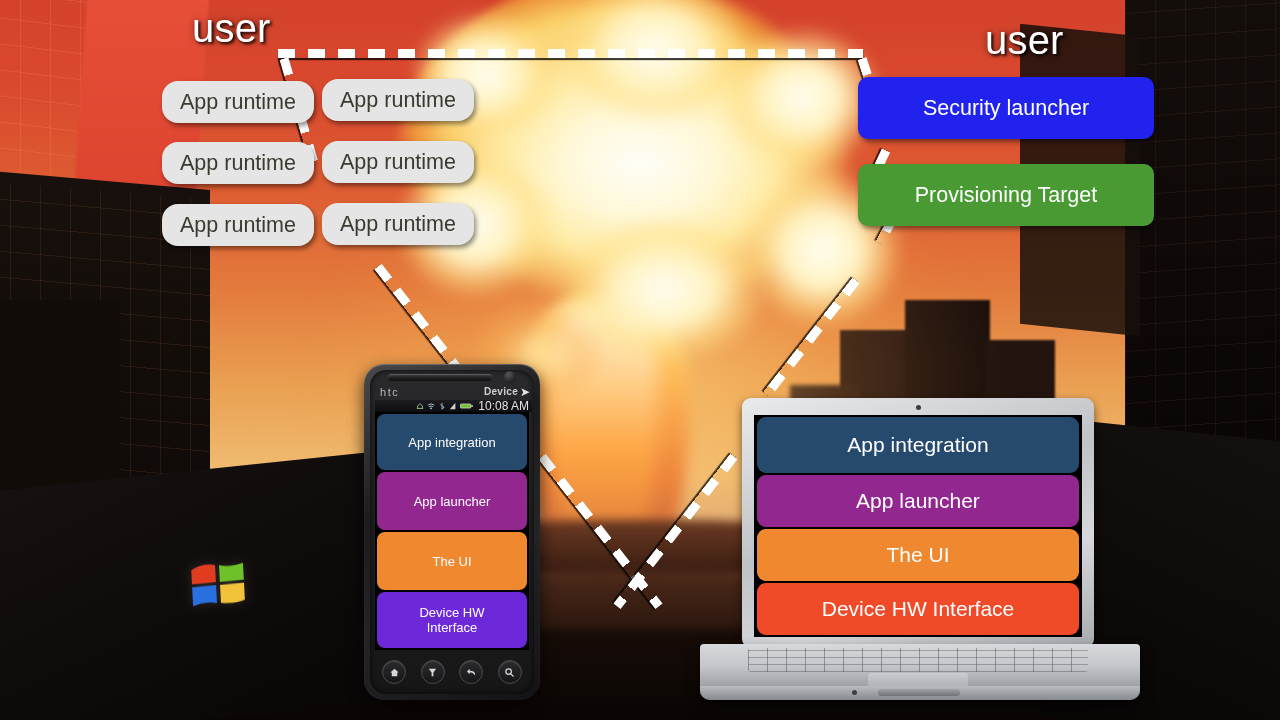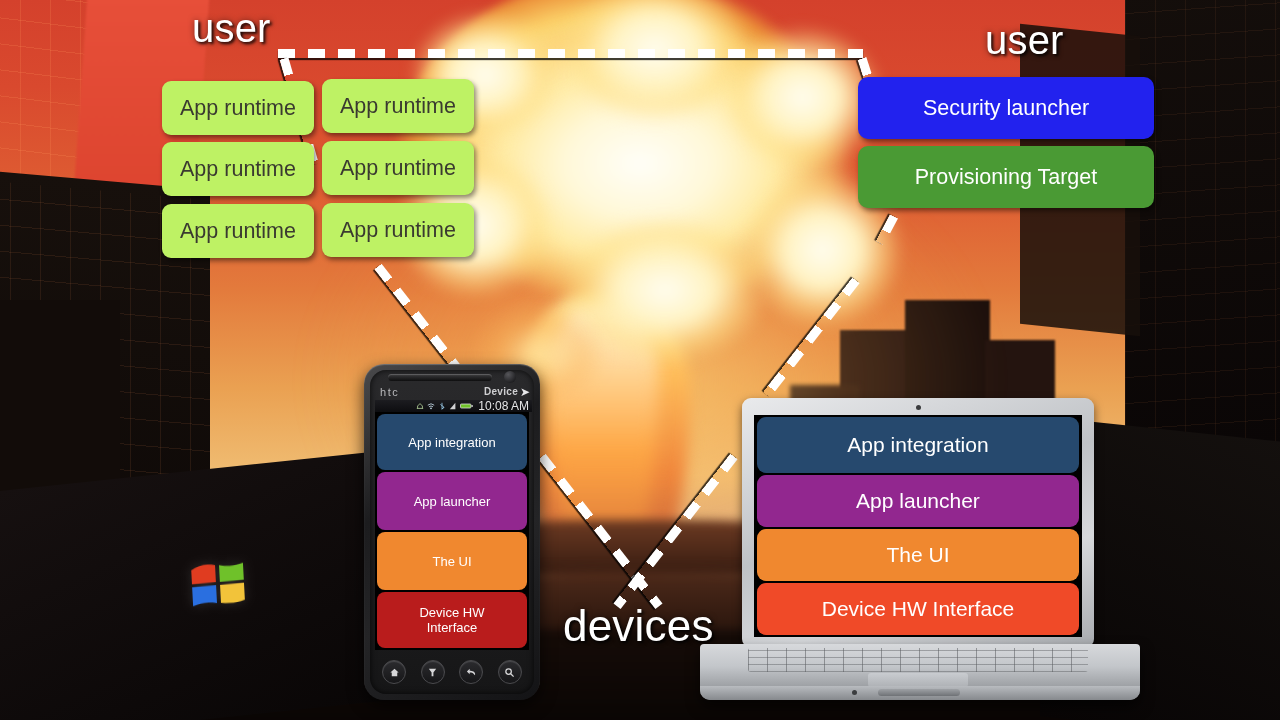--- a/index.html
+++ b/index.html
@@ -44,22 +44,22 @@
   
   .dash{position:absolute;transform-origin:0 50%;height:9px;
     background:repeating-linear-gradient(90deg,#fff 0 17px,rgba(255,255,255,0) 17px 30px);
     box-shadow:0 2px 1px rgba(0,0,0,.75);}
 
   
   .zonelabel{position:absolute;color:#fff;font-size:40px;line-height:1;
     text-shadow:2px 2px 3px rgba(0,0,0,.85),0 0 6px rgba(0,0,0,.5);letter-spacing:.2px;}
 
   
-  .appbox{position:absolute;width:152px;height:54px;border-radius:9px;
-    background:#bef264;color:#3a3a30;font-size:21.5px;
+  .appbox{position:absolute;width:152px;height:42px;border-radius:16px;
+    background:#e5e5e5;color:#3a3a30;font-size:21.5px;
     display:flex;align-items:center;justify-content:center;
     box-shadow:2px 3px 5px rgba(0,0,0,.45);}
 
   
   .ucont{position:absolute;left:858px;width:296px;height:62px;border-radius:10px;
     color:#fff;font-size:21.5px;display:flex;align-items:center;justify-content:center;
     box-shadow:2px 3px 5px rgba(0,0,0,.45);}
 
   
   #phone{position:absolute;left:364px;top:364px;width:176px;height:336px;
@@ -166,21 +166,20 @@
   <div class="dash" style="left:862px;top:54px;width:30px;transform:rotate(72deg);"></div>
   <div class="dash" style="left:886px;top:146px;width:30px;transform:rotate(115deg);"></div>
   <div class="dash" style="left:894px;top:212px;width:30px;transform:rotate(118deg);"></div>
   <div class="dash" style="left:378px;top:262px;width:250px;transform:rotate(52deg);"></div>
   <div class="dash" style="left:856px;top:276px;width:145px;transform:rotate(128deg);"></div>
   <div class="dash" style="left:542px;top:452px;width:190px;transform:rotate(52deg);"></div>
   <div class="dash" style="left:734px;top:452px;width:190px;transform:rotate(128deg);"></div>
 
   <div class="zonelabel" style="left:192px;top:8px;">user</div>
   <div class="zonelabel" style="left:985px;top:20px;">user</div>
-  <div class="zonelabel" style="left:563px;top:604px;font-size:44px;">devices</div>
 
   <div class="appbox" style="left:162px;top:81px;">
       <span>App runtime</span>
     </div>
   <div class="appbox" style="left:322px;top:79px;">
       <span>App runtime</span>
     </div>
   <div class="appbox" style="left:162px;top:142px;">
       <span>App runtime</span>
     </div>
@@ -190,21 +189,21 @@
   <div class="appbox" style="left:162px;top:204px;">
       <span>App runtime</span>
     </div>
   <div class="appbox" style="left:322px;top:203px;">
       <span>App runtime</span>
     </div>
 
   <div class="ucont" style="top:77px;background:#2222ee;">
       <span>Security launcher</span>
     </div>
-  <div class="ucont" style="top:146px;background:#4a9a34;">
+  <div class="ucont" style="top:164px;background:#4a9a34;">
       <span>Provisioning Target</span>
     </div>
 
   <div id="phone">
     <div id="phoneInner"></div>
     <div id="speaker"></div>
     <div id="frontcam"></div>
     <div id="htcLogo">htc</div>
     <div id="sprint">Device</div>
     <div id="sprintArrow">➤</div>
@@ -233,21 +232,21 @@
     <div id="screen">
       <div class="pstack" style="top:2px;height:56px;background:#26496e;">
           <span>App integration</span>
         </div>
       <div class="pstack" style="top:60px;height:58px;background:#92278f;">
           <span>App launcher</span>
         </div>
       <div class="pstack" style="top:120px;height:58px;background:#f0882f;">
           <span>The UI</span>
         </div>
-      <div class="pstack" style="top:180px;height:56px;background:#b91c1c;white-space:pre-line;"><span>Device HW
+      <div class="pstack" style="top:180px;height:56px;background:#6d28d9;white-space:pre-line;"><span>Device HW
 Interface</span></div>
     </div>
 
     <div id="softkeys">
       <div class="skey">
         <svg width="11" height="11" viewBox="0 0 12 12">
             <path d="M6 2l4.5 4H9v4H3V6H1.5z" fill="#d6d6d8"></path>
           </svg>
       </div>
       <div class="skey">

